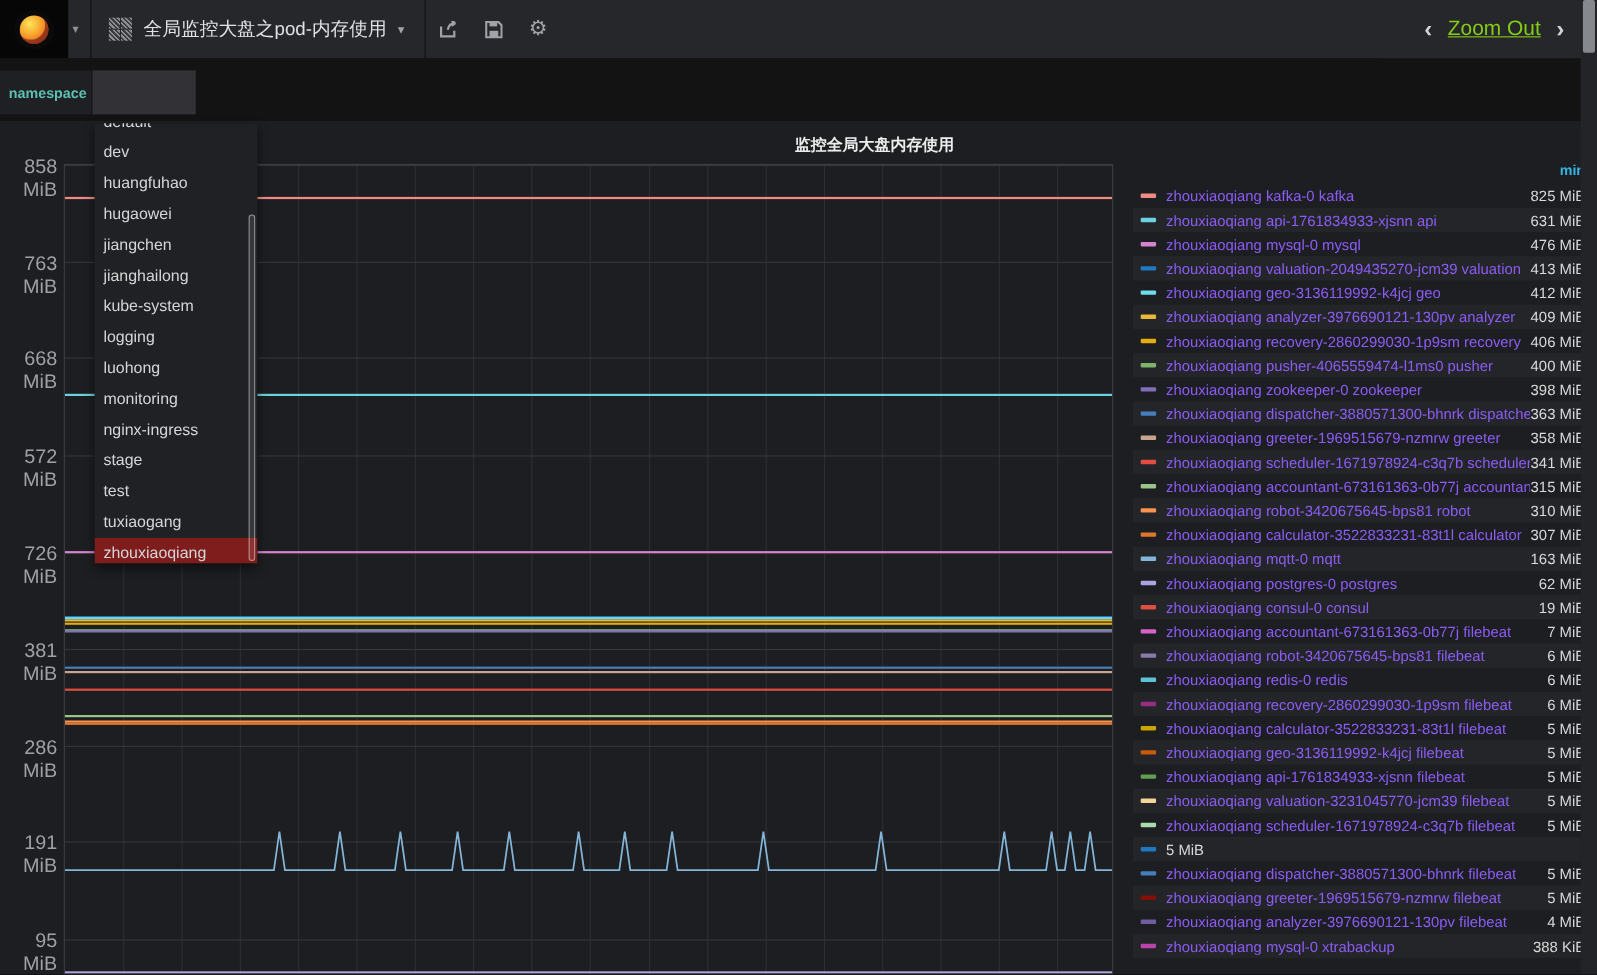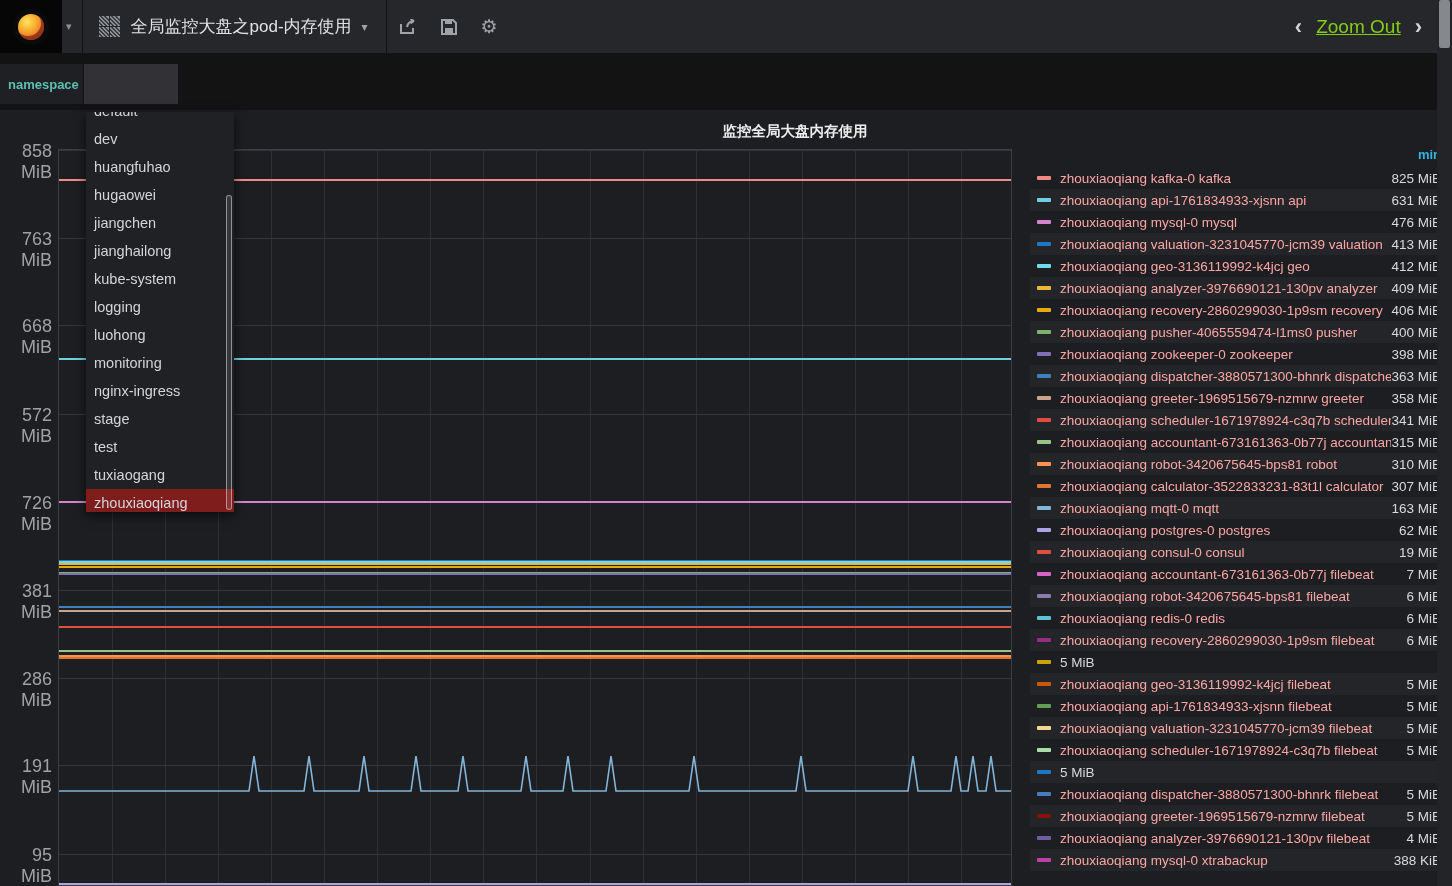--- a/index.html
+++ b/index.html
@@ -42,21 +42,21 @@
   .plot svg { position:absolute; left:0; top:0; }
 
   .y-label { position:absolute; width:52px; text-align:right; font-size:18px; color:#9fa1a4; }
 
   
   .legend { position:absolute; left:1030px; top:37px; width:426px; }
   .legend-header { height:20px; text-align:right; padding-right:15px; color:#33b5e5; font-weight:bold; font-size:13px; cursor:pointer; }
   .legend-row { height:22px; display:flex; align-items:center; padding-left:7px; cursor:pointer; }
   .legend-row:nth-child(even) { background:rgba(255,255,255,0.035); }
   .legend-dash { width:14px; height:4px; border-radius:1px; flex:0 0 auto; margin-right:9px; }
-  .legend-name { font-size:13.5px; color:#fca5a5; white-space:nowrap; overflow:hidden; flex:1; }
+  .legend-name { font-size:13.5px; color:#8b5cf6; white-space:nowrap; overflow:hidden; flex:1; }
   .legend-value { font-size:13.5px; color:#d8d9da; white-space:nowrap; text-align:right; padding-right:15px; }
 
   
   .dropdown { position:absolute; left:86px; top:112px; width:148px; height:400px; background:#202124; box-shadow:0 4px 10px rgba(0,0,0,.6); overflow:hidden; z-index:30; }
   .dropdown-list { margin-top:-15px; }
   .dropdown-item { height:28px; line-height:28px; padding-left:8px; font-size:14.5px; color:#d4d5d7; white-space:nowrap; cursor:pointer; }
   .dropdown-item.selected { background:#7f1d1d; }
   .dd-scrollbar { position:absolute; right:2px; top:83px; width:6px; height:315px; background:rgba(255,255,255,.10); border:1px solid rgba(255,255,255,.45); border-radius:3px; z-index:31; }
 
   
@@ -186,21 +186,21 @@
             <span class="legend-name">zhouxiaoqiang api-1761834933-xjsnn api</span>
             <span class="legend-value">631 MiB</span>
           </div>
           <div class="legend-row">
             <span class="legend-dash" title="zhouxiaoqiang mysql-0 mysql" style="background: rgb(214, 131, 206);"></span>
             <span class="legend-name">zhouxiaoqiang mysql-0 mysql</span>
             <span class="legend-value">476 MiB</span>
           </div>
           <div class="legend-row">
             <span class="legend-dash" title="zhouxiaoqiang valuation-3231045770-jcm39 valuation" style="background: rgb(31, 120, 193);"></span>
-            <span class="legend-name">zhouxiaoqiang valuation-3231045770-jcm39 valuation</span>
+            <span class="legend-name">zhouxiaoqiang valuation-2049435270-jcm39 valuation</span>
             <span class="legend-value">413 MiB</span>
           </div>
           <div class="legend-row">
             <span class="legend-dash" title="zhouxiaoqiang geo-3136119992-k4jcj geo" style="background: rgb(112, 219, 237);"></span>
             <span class="legend-name">zhouxiaoqiang geo-3136119992-k4jcj geo</span>
             <span class="legend-value">412 MiB</span>
           </div>
           <div class="legend-row">
             <span class="legend-dash" title="zhouxiaoqiang analyzer-3976690121-130pv analyzer" style="background: rgb(234, 184, 57);"></span>
             <span class="legend-name">zhouxiaoqiang analyzer-3976690121-130pv analyzer</span>
@@ -281,20 +281,21 @@
             <span class="legend-name">zhouxiaoqiang redis-0 redis</span>
             <span class="legend-value">6 MiB</span>
           </div>
           <div class="legend-row">
             <span class="legend-dash" title="zhouxiaoqiang recovery-2860299030-1p9sm filebeat" style="background: rgb(150, 45, 130);"></span>
             <span class="legend-name">zhouxiaoqiang recovery-2860299030-1p9sm filebeat</span>
             <span class="legend-value">6 MiB</span>
           </div>
           <div class="legend-row">
             <span class="legend-dash" title="zhouxiaoqiang calculator-3522833231-83t1l filebeat" style="background: rgb(204, 163, 0);"></span>
+            <span class="legend-name">zhouxiaoqiang calculator-3522833231-83t1l filebeat</span>
             <span class="legend-value">5 MiB</span>
           </div>
           <div class="legend-row">
             <span class="legend-dash" title="zhouxiaoqiang geo-3136119992-k4jcj filebeat" style="background: rgb(202, 90, 11);"></span>
             <span class="legend-name">zhouxiaoqiang geo-3136119992-k4jcj filebeat</span>
             <span class="legend-value">5 MiB</span>
           </div>
           <div class="legend-row">
             <span class="legend-dash" title="zhouxiaoqiang api-1761834933-xjsnn filebeat" style="background: rgb(98, 158, 81);"></span>
             <span class="legend-name">zhouxiaoqiang api-1761834933-xjsnn filebeat</span>

